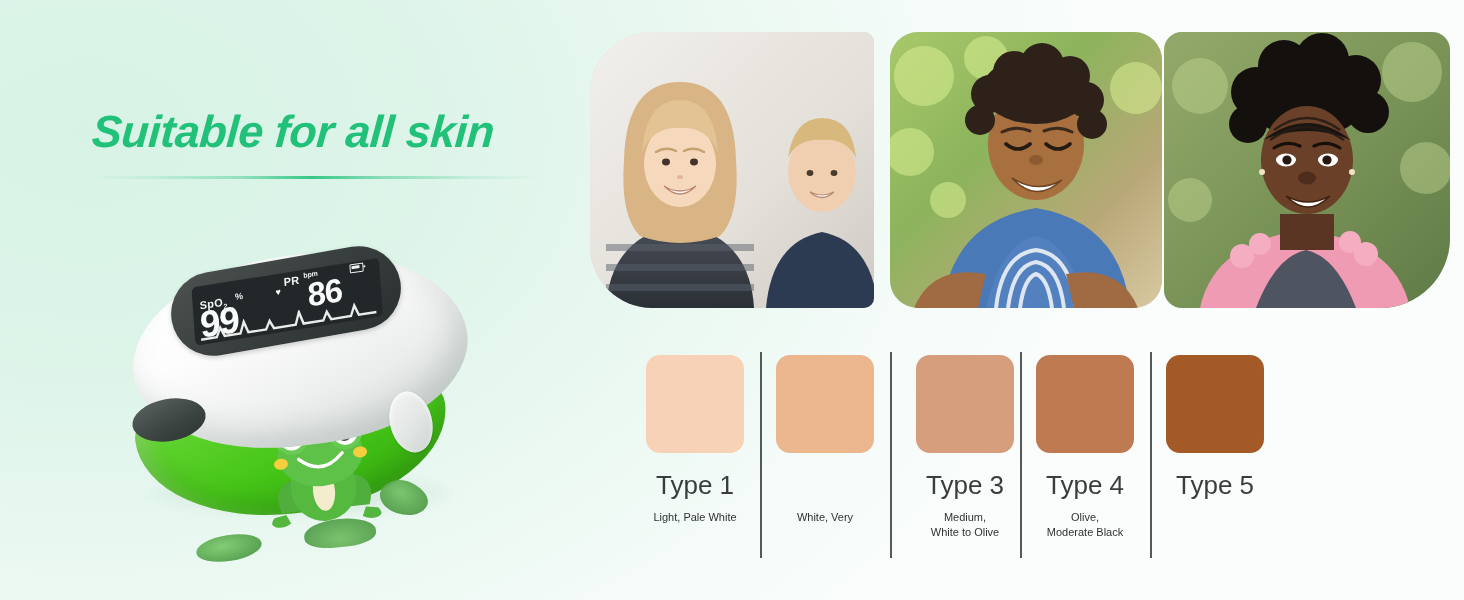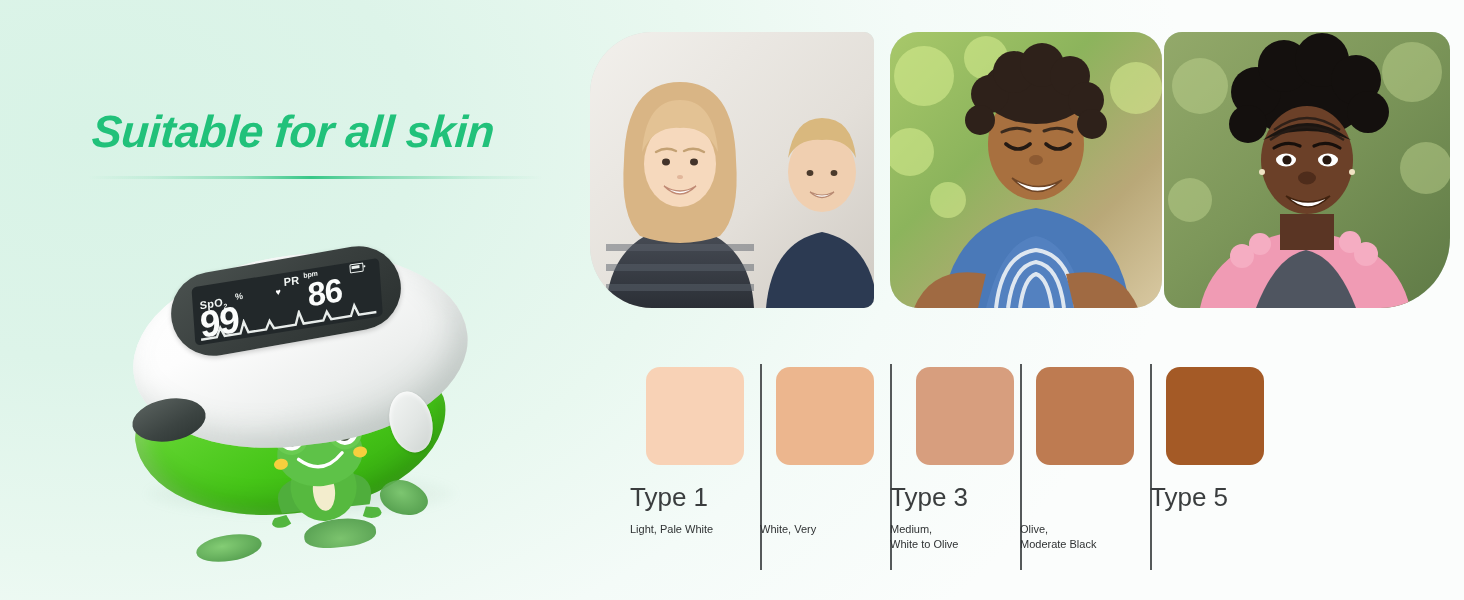--- a/index.html
+++ b/index.html
@@ -231,24 +231,24 @@
   
   #skin-scale {
     position: absolute;
     left: 630px;
     top: 352px;
     width: 822px;
     height: 212px;
   }
   .type-col {
     position: absolute;
-    top: 12px;
+    top: 0;
     width: 130px;
     height: 212px;
-    text-align: left;
+    text-align: center;
   }
   .type-col:nth-child(1) { left: 0px; }
   .type-col:nth-child(2) { left: 130px; }
   .type-col:nth-child(3) { left: 260px; padding-left: 20px; }
   .type-col:nth-child(4) { left: 390px; }
   .type-col:nth-child(5) { left: 520px; }
   .type-col:nth-child(6) { left: 650px; }
 
   .type-divider {
     position: absolute;
@@ -535,20 +535,21 @@
       <div class="type-divider" style="left:0"></div>
       <div class="swatch" style="background:#d79e7e"></div>
       <div class="type-title">Type 3</div>
       <div class="type-desc">Medium,
 White to Olive</div>
     </div>
 
     <div class="type-col">
       <div class="type-divider" style="left:0"></div>
       <div class="swatch" style="background:#be7b51"></div>
+      <div class="type-title">Type 4</div>
       <div class="type-desc">Olive,
 Moderate Black</div>
     </div>
 
     <div class="type-col">
       <div class="type-divider" style="left:0"></div>
       <div class="swatch" style="background:#a45a26"></div>
       <div class="type-title">Type 5</div>
     </div>
 

